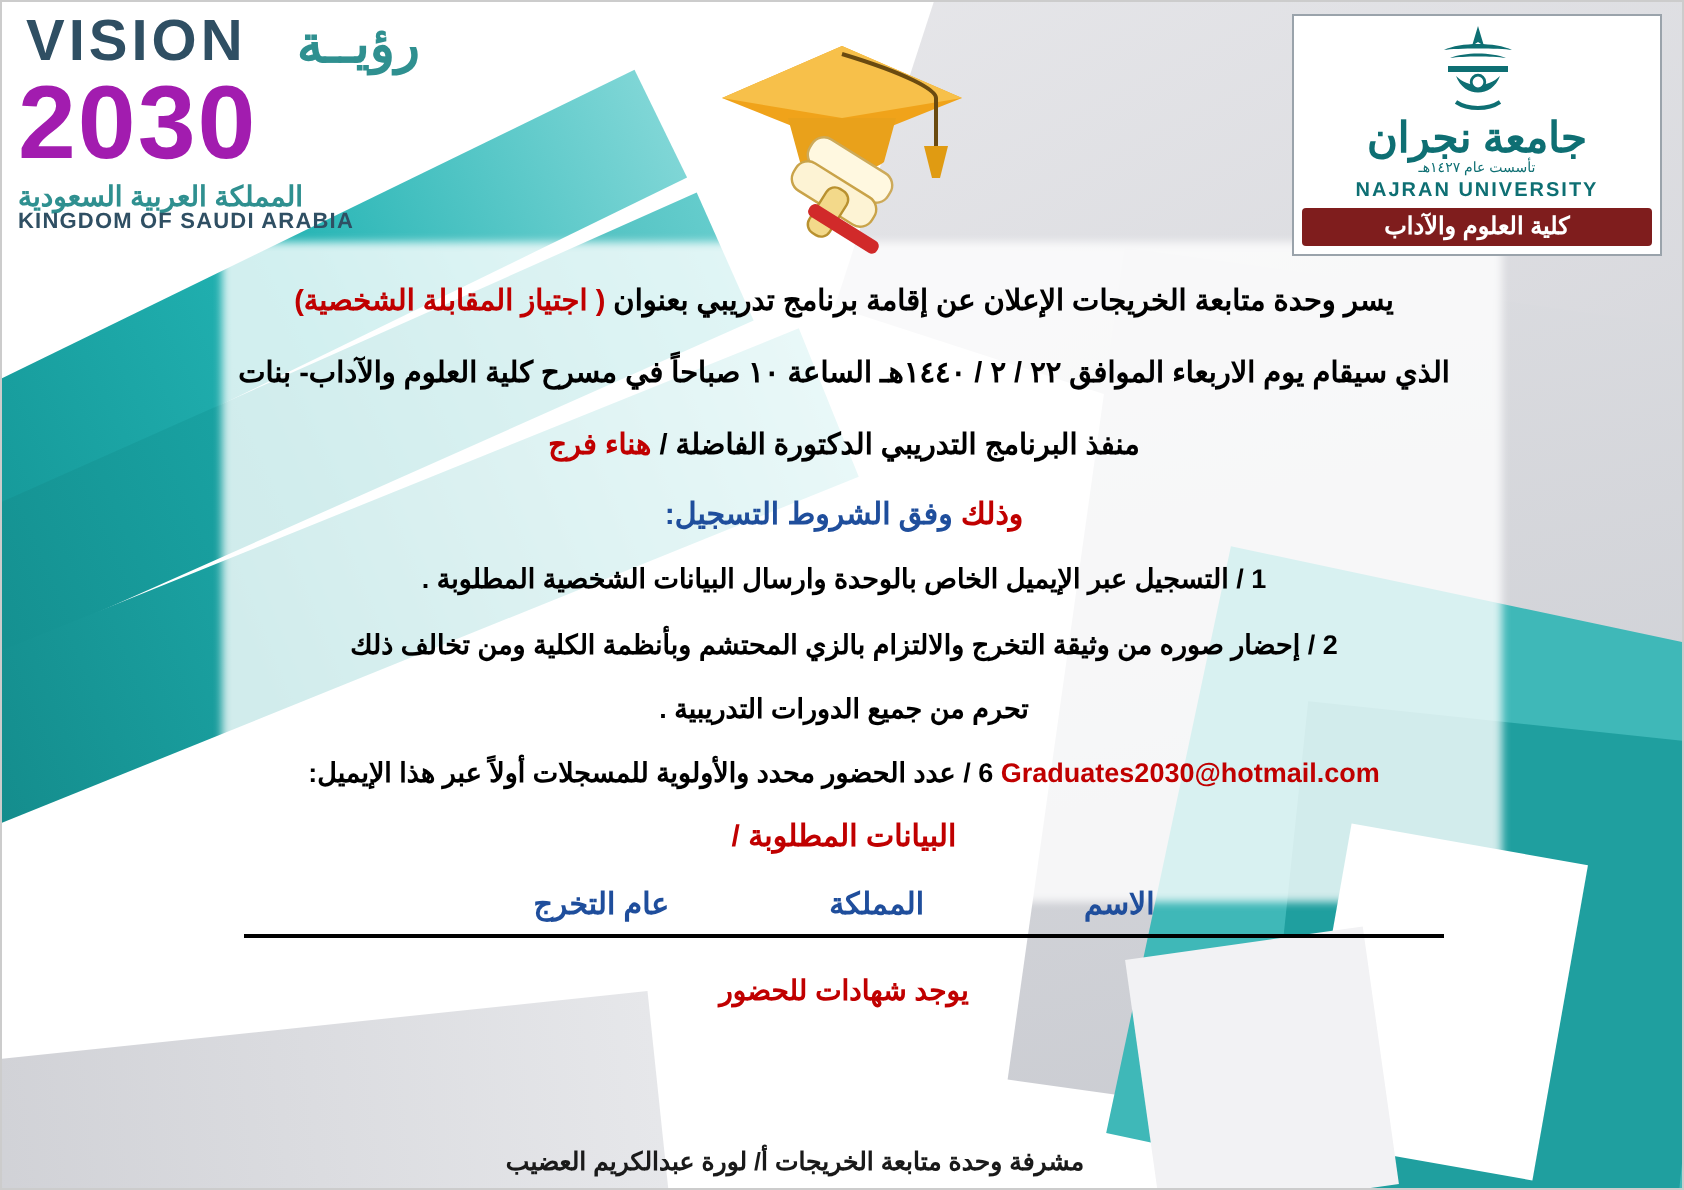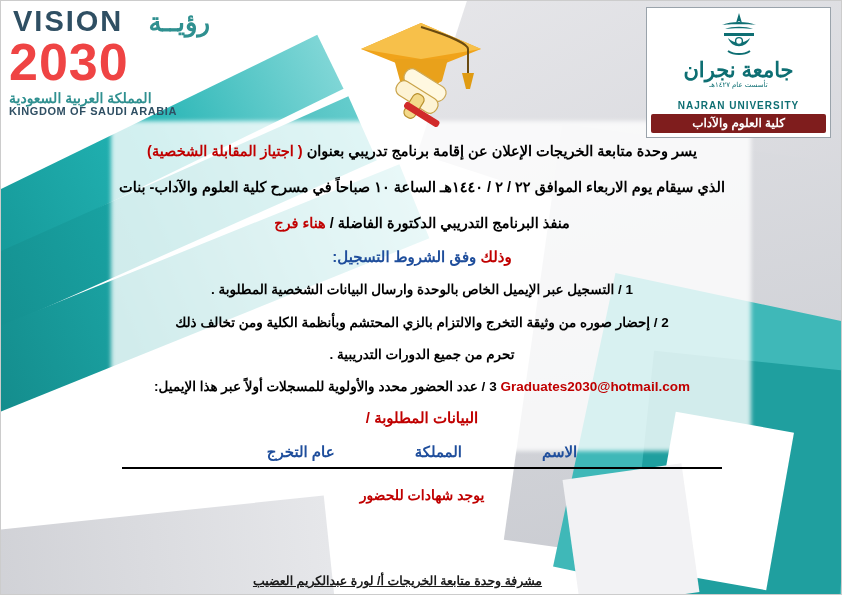--- a/index.html
+++ b/index.html
@@ -156,21 +156,21 @@
   }
   .vision-ar {
     font-size: 26px;
     font-weight: bold;
     color: #2f9090;
     direction: rtl;
   }
   .vision-2030 {
     font-size: 52px;
     font-weight: bold;
-    color: #ef4444;
+    color: #a21caf;
     letter-spacing: 1px;
     line-height: 0.95;
     margin-top: 2px;
     position: relative;
   }
   .vision-sub-ar {
     font-size: 14px;
     font-weight: bold;
     color: #2f9090;
     direction: rtl;
@@ -213,21 +213,21 @@
     font-size: 7px;
     color: #0e6f73;
     direction: rtl;
     line-height: 1.1;
   }
   .njr-en {
     font-size: 10px;
     font-weight: bold;
     color: #0e6f73;
     letter-spacing: 1px;
-    margin-top: 11px;
+    margin-top: 1px;
   }
   .njr-faculty {
     margin-top: 3px;
     background: #7f1d1d;
     color: #ffffff;
     font-size: 12px;
     font-weight: bold;
     direction: rtl;
     padding: 2px 0 3px 0;
     border-radius: 2px;
@@ -318,21 +318,20 @@
     position: absolute;
     left: 0;
     bottom: 6px;
     width: 793px;
     text-align: center;
     direction: rtl;
     font-size: 12.5px;
     font-weight: bold;
     color: #1a1a1a;
     z-index: 5;
-    text-decoration: underline;
   }
 </style>
 </head>
 <body>
 
 <div class="page">
 
   <div class="bg-layer">
     <div class="shape-grey-1"></div>
     <div class="shape-grey-2"></div>
@@ -412,21 +411,21 @@
 
     <p class="t-heading">
       <span>وذلك </span><span class="blue">وفق الشروط التسجيل:</span>
     </p>
 
     <p class="cond">1 / التسجيل عبر الإيميل الخاص بالوحدة وارسال البيانات الشخصية المطلوبة .</p>
     <p class="cond">2 / إحضار صوره من وثيقة التخرج والالتزام بالزي المحتشم وبأنظمة الكلية ومن تخالف ذلك</p>
     <p class="cond">تحرم من جميع الدورات التدريبية .</p>
     <p class="cond">
       <span class="email">Graduates2030@hotmail.com</span>
-      <span>3 / عدد الحضور محدد والأولوية للمسجلات أولاً عبر هذا الإيميل:</span>
+      <span>6 / عدد الحضور محدد والأولوية للمسجلات أولاً عبر هذا الإيميل:</span>
     </p>
 
     <p class="req-title">البيانات المطلوبة /</p>
 
     <div class="fields-row">
       <span>الاسم</span>
       <span>المملكة</span>
       <span>عام التخرج</span>
     </div>
     <div class="rule"></div>

